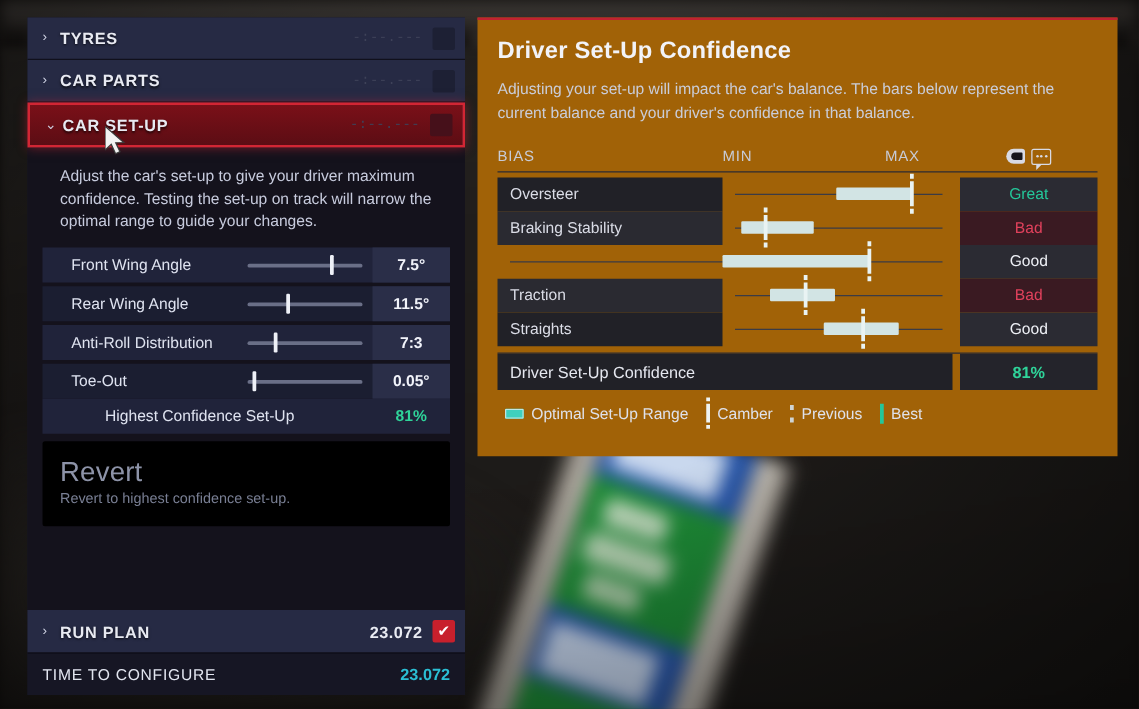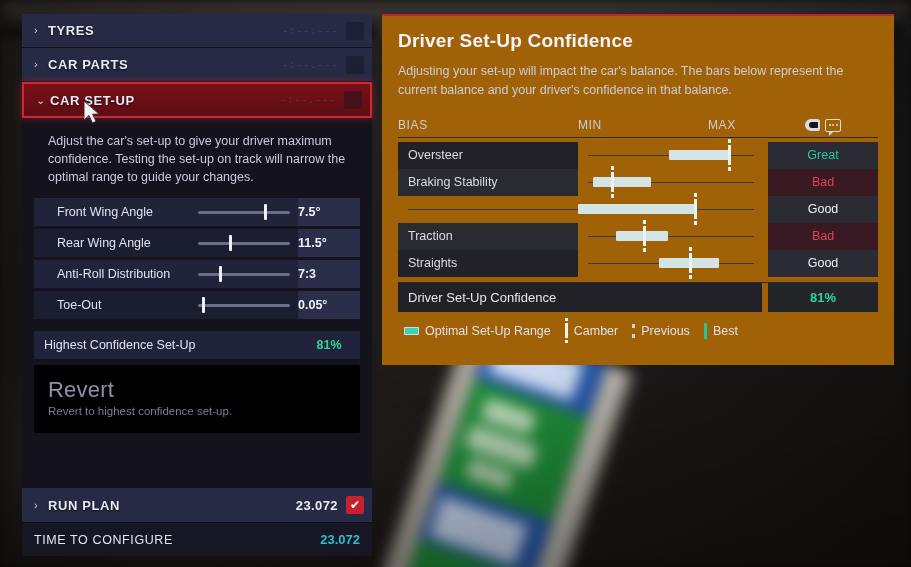--- a/index.html
+++ b/index.html
@@ -149,30 +149,31 @@
     position: absolute; left: 8px; right: 8px; top: 50%;
     height: 3px; margin-top: -1.5px;
     background: #6a6f87; border-radius: 2px;
   }
   .slider-thumb {
     position: absolute; top: 50%; margin-top: -8px;
     width: 3px; height: 16px; background: #eef0f7; border-radius: 1px;
   }
   .slider-value {
     flex: 0 0 62px;
+    text-align: center;
     color: #f1f3fa; font-size: 12.5px; font-weight: 600;
     background: #2a2e48;
     height: 28px; line-height: 28px;
   }
 
   .hc-row {
-    margin-top: 12px;
     height: 28px;
     display: flex; align-items: center;
     background: #20233a;
+    padding-left: 40px;
   }
   .hc-label { flex: 1; padding-left: 10px; color: #dfe3f0; font-size: 12.5px; }
   .hc-value {
     flex: 0 0 62px; text-align: center;
     color: #2fd49a; font-size: 12.5px; font-weight: 700;
   }
   .revert-card {
     margin-top: 6px;
     background: #000000;
     padding: 12px 14px 16px 14px;

